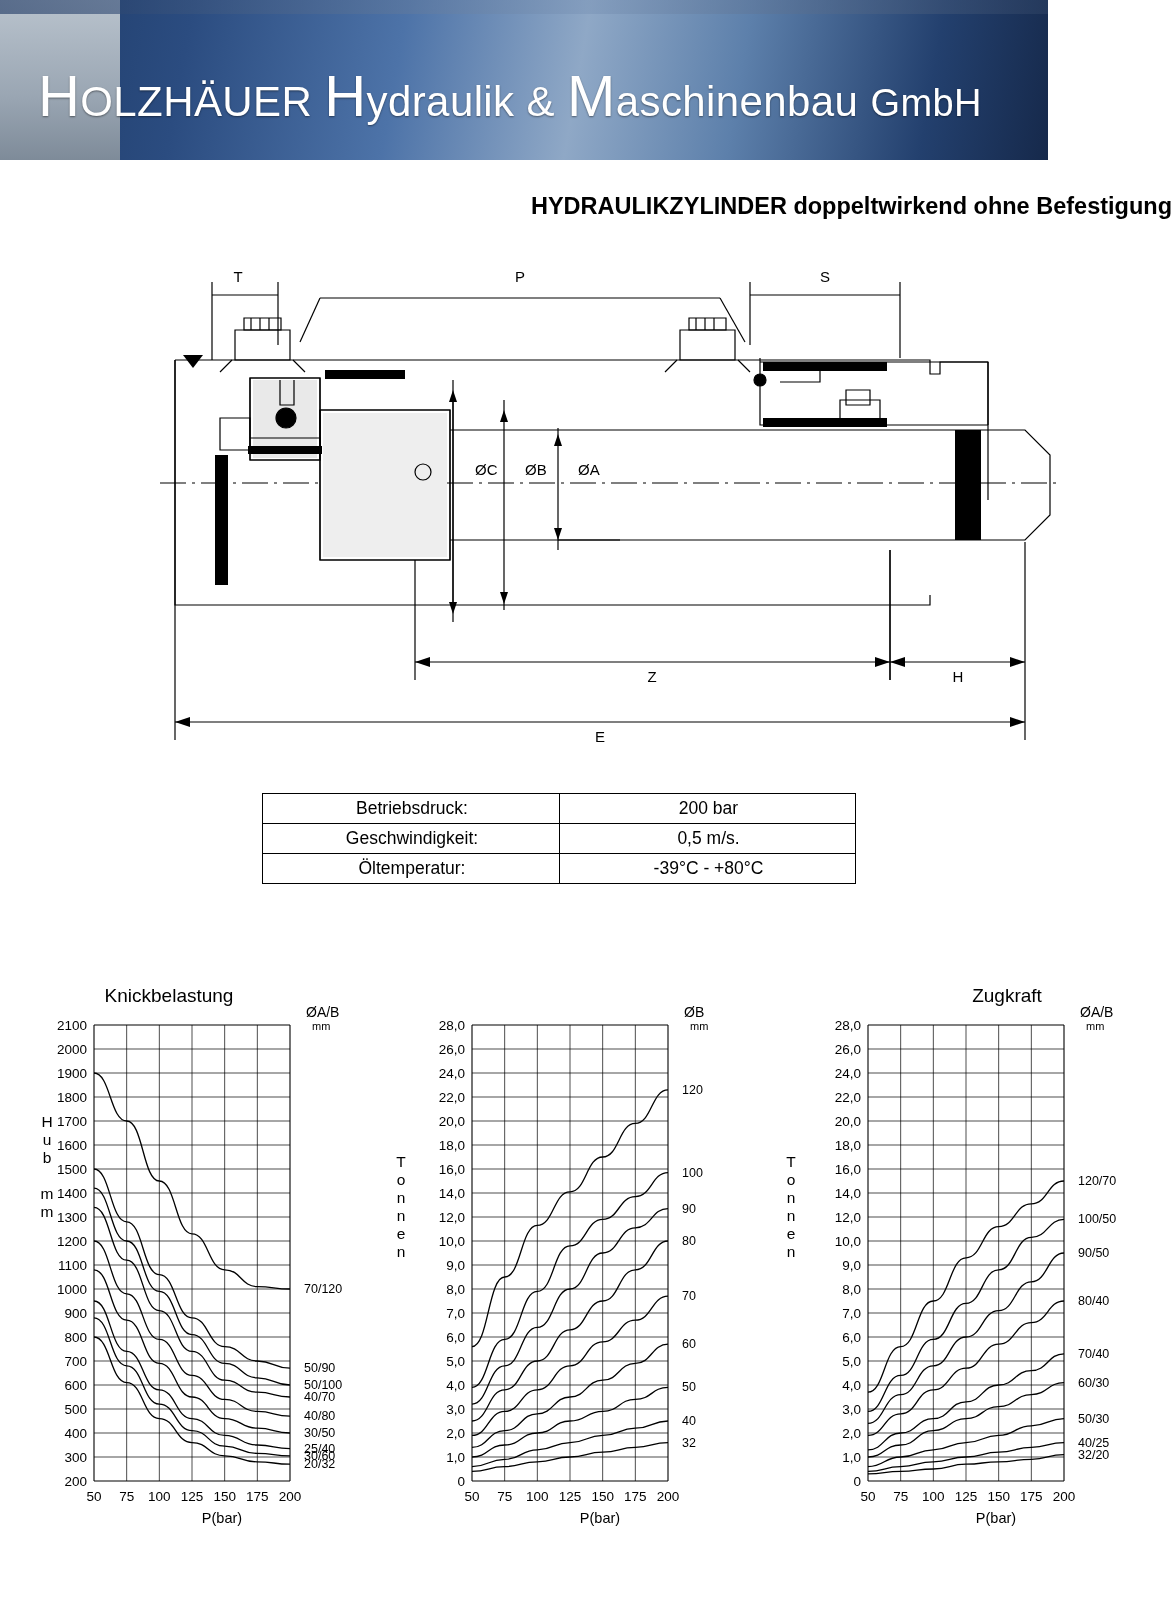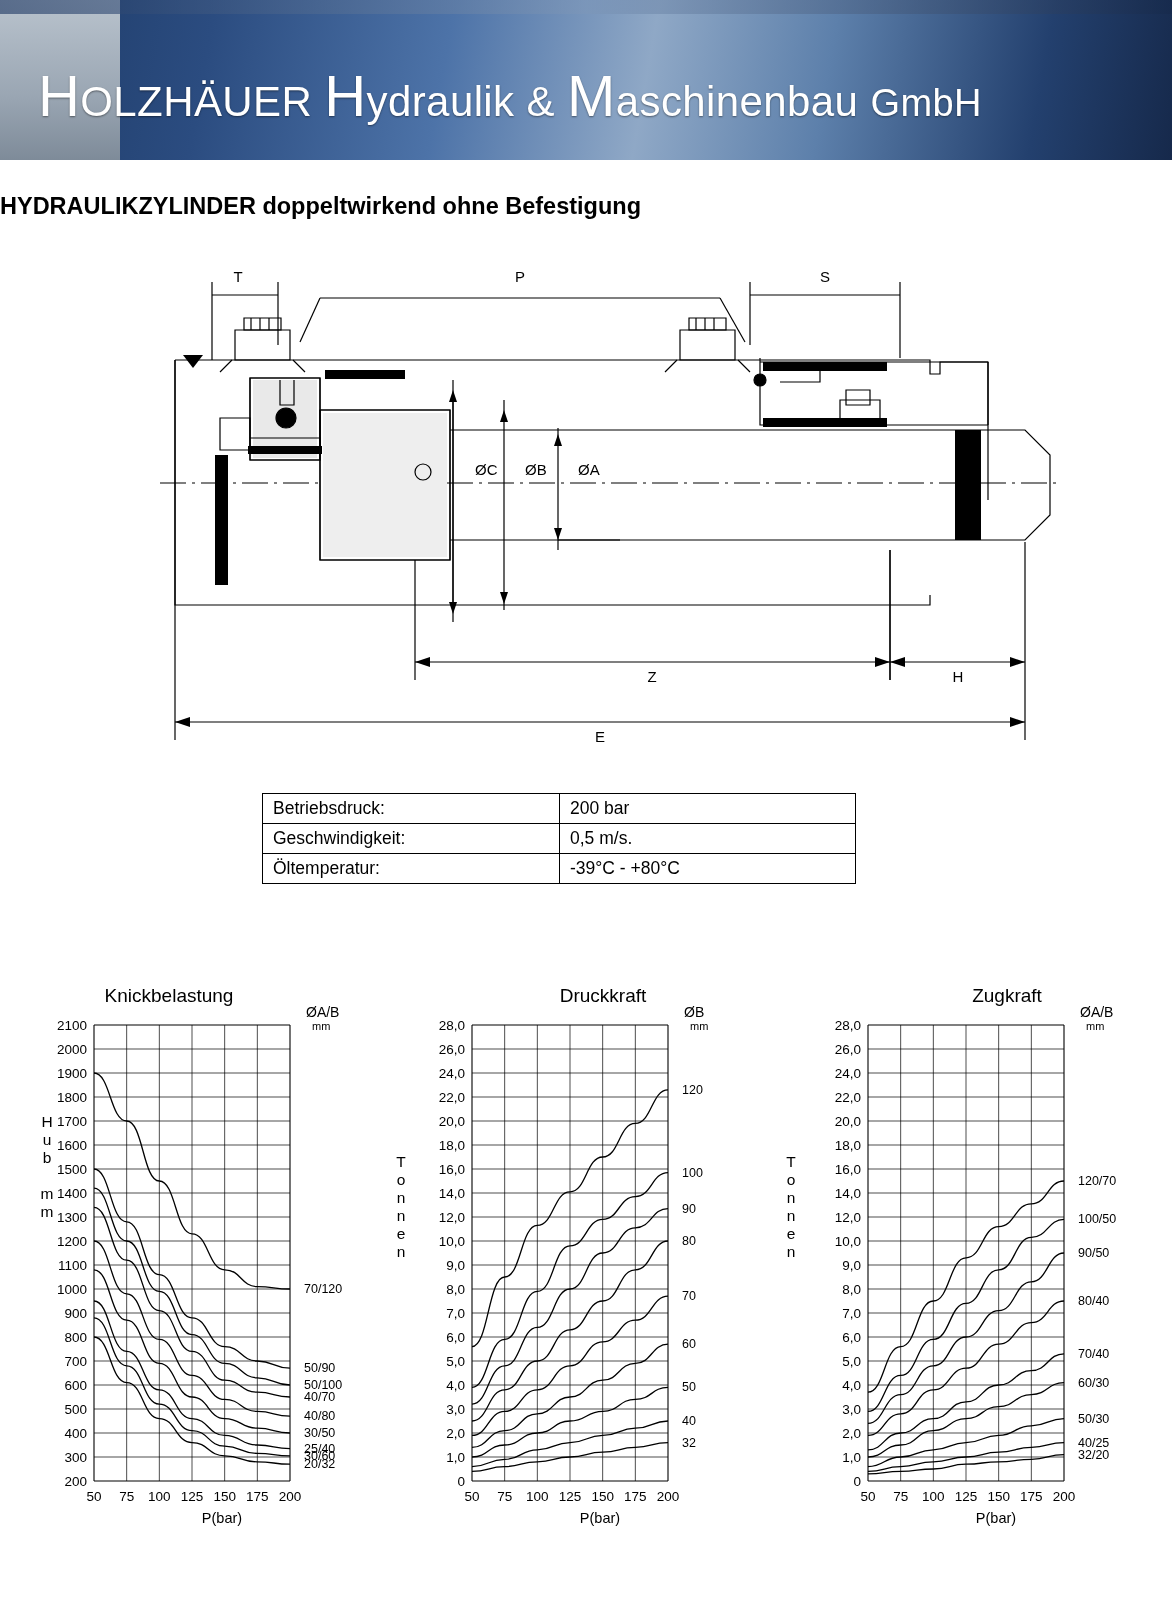--- a/index.html
+++ b/index.html
@@ -1,38 +1,38 @@
 <!DOCTYPE html>
 <html><head>
 <meta charset="utf-8">
 <style>
   html,body{margin:0;padding:0;background:#fff;}
   body{width:1172px;height:1600px;font-family:"Liberation Sans",sans-serif;color:#000;overflow:hidden;position:relative;}
 
   
-  .banner{position:absolute;left:0;top:0;width:1172px;height:160px;
+  .banner{position:absolute;left:0;top:0;width:1048px;height:160px;
     background:linear-gradient(100deg,#1d3a66 0%,#2b4c80 18%,#4d73a8 38%,#8fa8c6 55%,#5d80ab 70%,#23406e 88%,#16294b 100%);
     overflow:hidden;}
   .banner:before{content:"";position:absolute;left:0;top:0;width:120px;height:160px;background:linear-gradient(180deg,#b9c3cd,#9aa6b3 60%,#7e8b99);}
   .banner:after{content:"";position:absolute;left:0;top:0;width:1172px;height:14px;background:linear-gradient(90deg,#1a3460,#7d97b9 50%,#16294b);opacity:.6;}
   .logo{position:absolute;left:38px;top:62px;white-space:nowrap;font-family:"Liberation Sans",sans-serif;color:#fff;
     letter-spacing:.4px;text-shadow:0 1px 2px rgba(0,0,0,.45);}
   .logo .big{font-size:58px;font-weight:400;}
   .logo .sm{font-size:42px;font-weight:400;}
   .logo .gmbh{font-size:38px;font-weight:400;}
 
   
-  .doc-title{position:absolute;left:0;top:193px;width:1172px;text-align:left;font-size:23.5px;font-weight:600;}
+  .doc-title{position:absolute;left:0;top:193px;width:1172px;text-align:right;font-size:23.5px;font-weight:600;}
 
   
   .drawing{position:absolute;left:120px;top:250px;width:940px;height:520px;}
   .drawing svg{display:block;}
 
   
-  .spec{position:absolute;left:262px;top:793px;width:594px;border-collapse:collapse;font-size:17.5px;}
+  .spec{position:absolute;left:262px;top:793px;width:594px;border-collapse:collapse;font-size:17.5px;text-align:center;}
   .spec td{border:1px solid #000;padding:3px 8px 4px 10px;height:22px;vertical-align:middle;}
   .spec td.k{width:278px;border-right:1px solid #000;}
   .spec tr td{border-top:1px solid #000;border-bottom:1px solid #000;}
 
   
   .charts{position:absolute;left:0;top:985px;width:937px;height:560px;}
   .chart{position:absolute;top:0;width:390px;height:560px;}
   .c1{left:22px;} .c2{left:400px;} .c3{left:796px;}
   .chart-title{position:absolute;top:0;width:100%;text-align:center;font-size:19px;}
   .c1 .chart-title{left:-48px;} .c2 .chart-title{left:8px;} .c3 .chart-title{left:16px;}
@@ -253,21 +253,20 @@
         <path d="M 72.0 298.0 C 88.3 298.0 88.3 348.4 104.7 348.4 C 121.0 348.4 121.0 386.8 137.3 386.8 C 153.7 386.8 153.7 415.6 170.0 415.6 C 186.3 415.6 186.3 432.4 202.7 432.4 C 219.0 432.4 219.0 442.0 235.3 442.0 C 251.7 442.0 251.7 445.6 268.0 445.6" fill="none" stroke="#000" stroke-width="1.3"></path>
         <text x="282" y="449.6" font-size="12.5" font-family="Liberation Sans, sans-serif">25/40</text>
         <path d="M 72.0 314.8 C 88.3 314.8 88.3 362.8 104.7 362.8 C 121.0 362.8 121.0 401.2 137.3 401.2 C 153.7 401.2 153.7 427.6 170.0 427.6 C 186.3 427.6 186.3 443.2 202.7 443.2 C 219.0 443.2 219.0 450.4 235.3 450.4 C 251.7 450.4 251.7 452.8 268.0 452.8" fill="none" stroke="#000" stroke-width="1.3"></path>
         <text x="282" y="456.8" font-size="12.5" font-family="Liberation Sans, sans-serif">30/60</text>
         <path d="M 72.0 334.0 C 88.3 334.0 88.3 379.6 104.7 379.6 C 121.0 379.6 121.0 415.6 137.3 415.6 C 153.7 415.6 153.7 439.6 170.0 439.6 C 186.3 439.6 186.3 452.8 202.7 452.8 C 219.0 452.8 219.0 458.8 235.3 458.8 C 251.7 458.8 251.7 461.2 268.0 461.2" fill="none" stroke="#000" stroke-width="1.3"></path>
         <text x="282" y="465.2" font-size="12.5" font-family="Liberation Sans, sans-serif">20/32</text>
       </svg>
   </div>
 
   <div class="chart c2">
-    <div class="chart-title">Druckkraft</div>
     <div class="axis-word" style="left:-8px;top:168px;width:18px;">T<br>o<br>n<br>n<br>e<br>n</div>
     <svg id="svg-chart-1" width="370" height="540">
         <line x1="72" y1="22" x2="268" y2="22" stroke="#000" stroke-width="1.1"></line>
         <line x1="72" y1="46" x2="268" y2="46" stroke="#000" stroke-width="0.7"></line>
         <line x1="72" y1="70" x2="268" y2="70" stroke="#000" stroke-width="0.7"></line>
         <line x1="72" y1="94" x2="268" y2="94" stroke="#000" stroke-width="0.7"></line>
         <line x1="72" y1="118" x2="268" y2="118" stroke="#000" stroke-width="0.7"></line>
         <line x1="72" y1="142" x2="268" y2="142" stroke="#000" stroke-width="0.7"></line>
         <line x1="72" y1="166" x2="268" y2="166" stroke="#000" stroke-width="0.7"></line>
         <line x1="72" y1="190" x2="268" y2="190" stroke="#000" stroke-width="0.7"></line>

